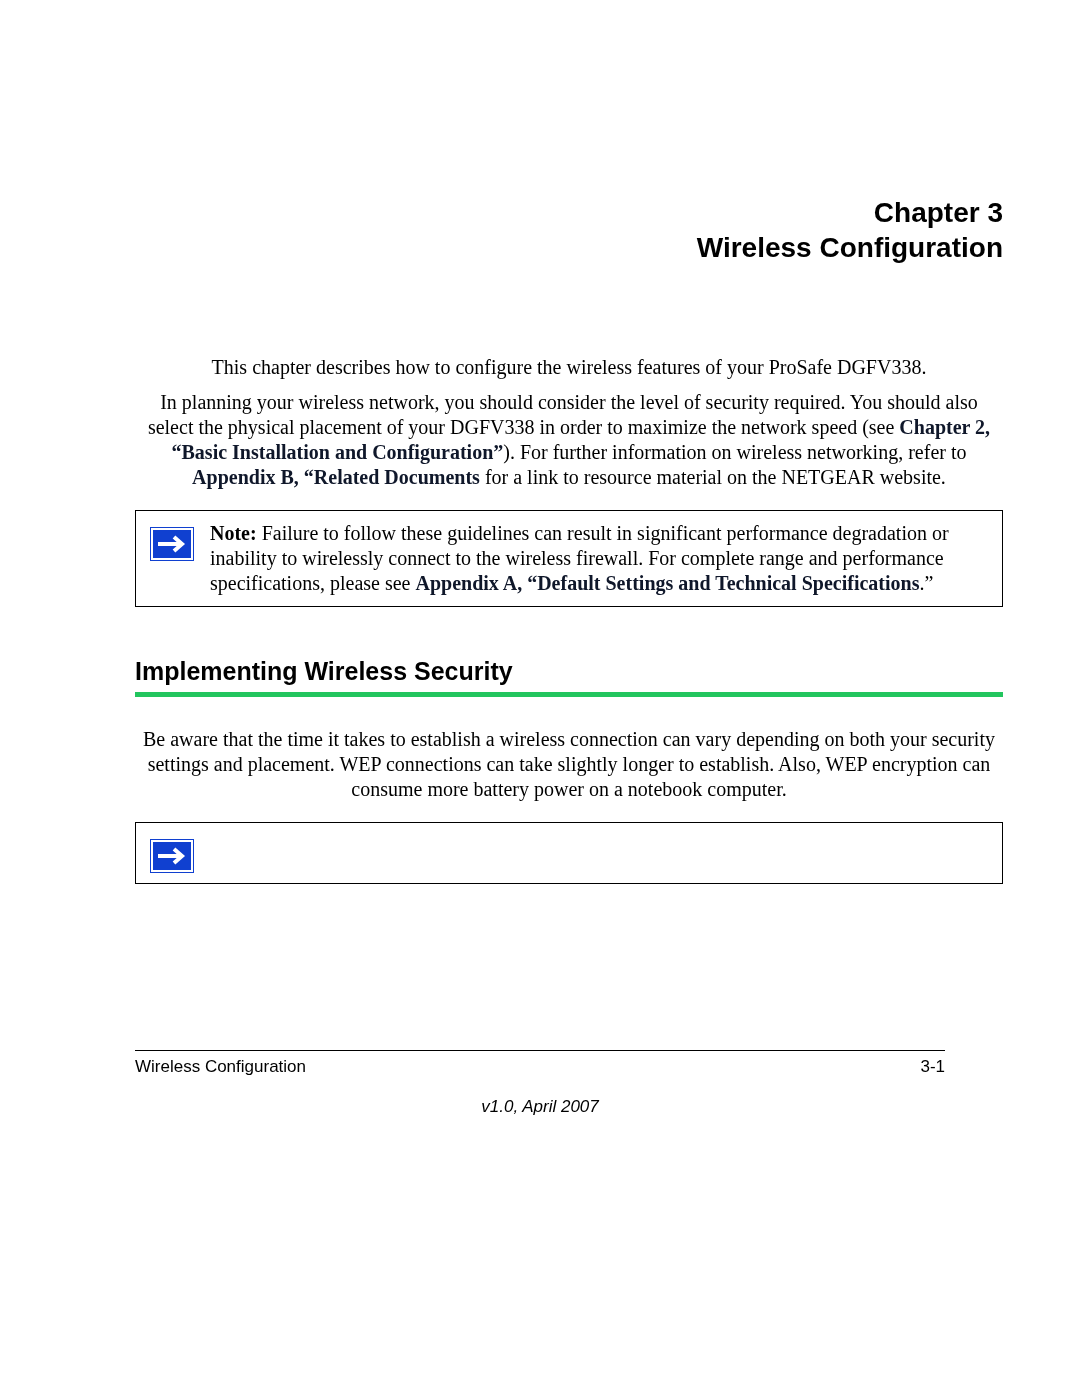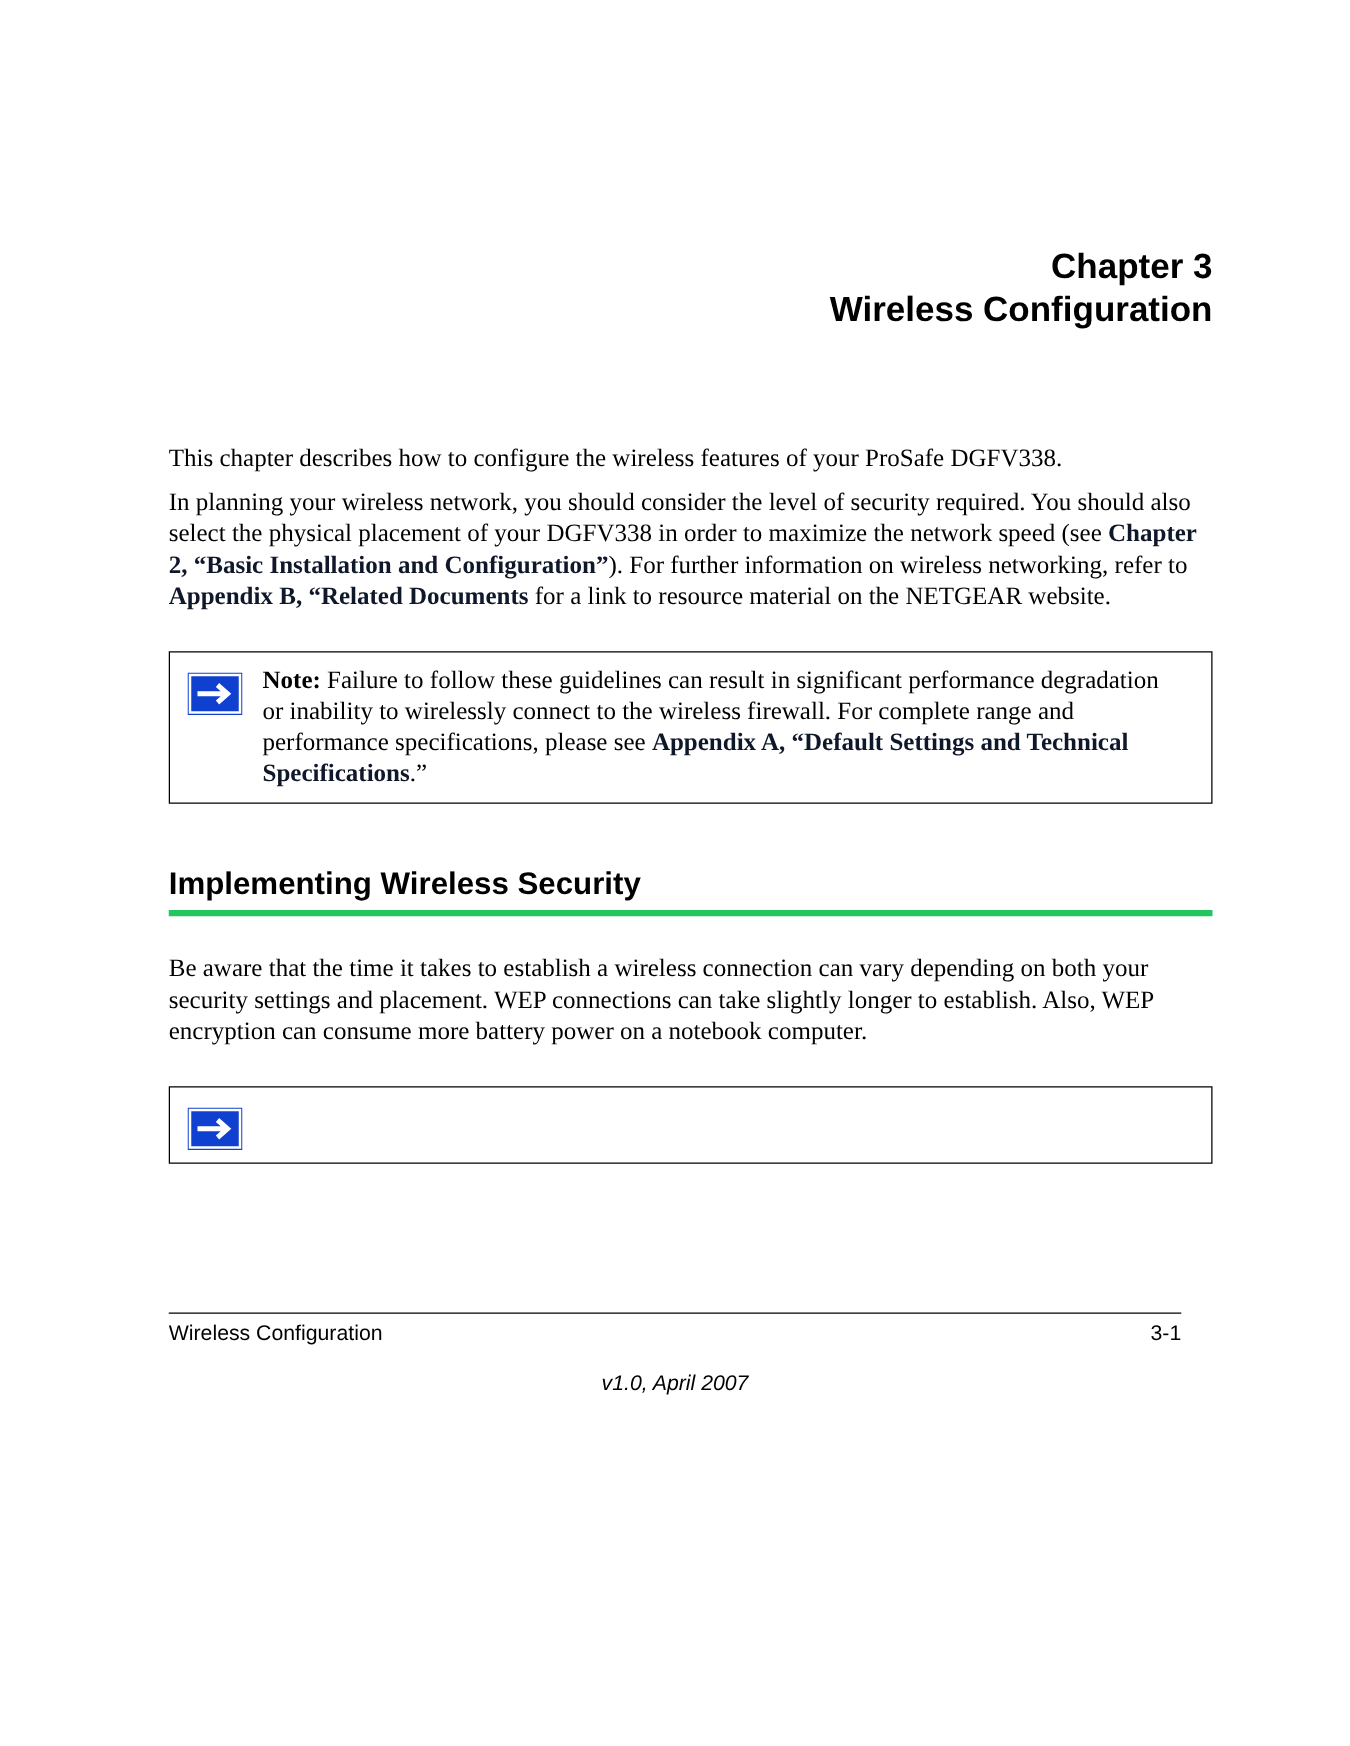--- a/index.html
+++ b/index.html
@@ -7,46 +7,46 @@
     padding: 0;
     background: #fff;
     width: 1080px;
     font-family: "Times New Roman", Times, serif;
     color: #000;
   }
   .page {
     box-sizing: border-box;
     width: 1080px;
     min-height: 1397px;
-    padding: 195px 110px 0 135px;
+    padding: 195px 77px 0 135px;
     position: relative;
   }
   .chapter-heading {
     font-family: Helvetica, Arial, sans-serif;
     font-weight: bold;
     text-align: right;
     font-size: 28px;
     line-height: 1.25;
     margin: 0 0 90px 0;
   }
   .chapter-heading .line { display: block; }
   .body-p {
     font-size: 20px;
     line-height: 1.25;
     margin: 0 0 10px 0;
-    text-align: left;
+    text-align: center;
   }
   a.link {
     color: #0f172a;
     text-decoration: none;
     font-weight: bold;
   }
   .note-box {
     border: 1.5px solid #000;
-    margin: 31px 0 0 0;
+    margin: 20px 0 0 0;
     padding: 10px 22px 10px 14px;
     display: flex;
     align-items: flex-start;
     gap: 12px;
   }
   .note-icon {
     flex: 0 0 44px;
     height: 34px;
     margin-top: 6px;
   }

